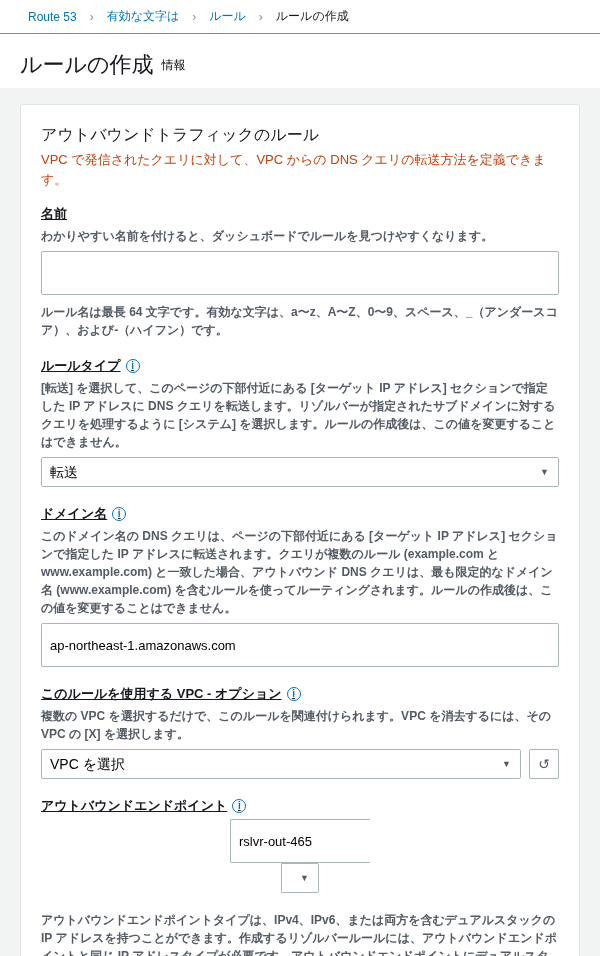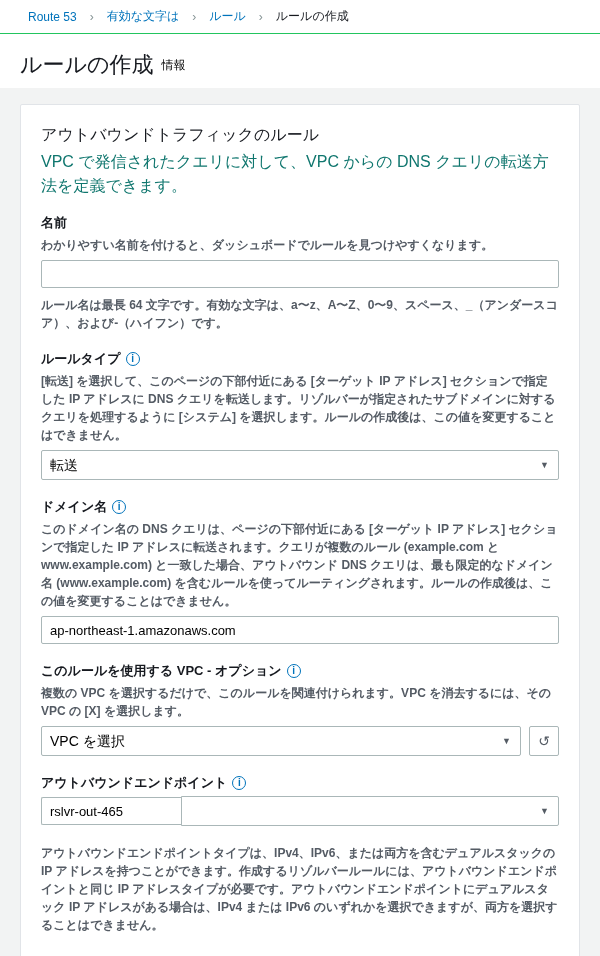--- a/index.html
+++ b/index.html
@@ -67,53 +67,54 @@
       padding: 20px;
       margin-bottom: 16px;
     }
 
     .section-title {
       font-size: 16px;
       font-weight: 400;
       margin-bottom: 4px;
     }
     .section-desc {
-      font-size: 16px;
-      color: #0f766e;
+      font-size: 13px;
+      color: #c2410c;
       margin-bottom: 16px;
       line-height: 1.5;
     }
 
     .field-label {
       font-size: 13px;
       font-weight: 600;
       margin-bottom: 4px;
       display: flex;
       align-items: center;
       gap: 5px;
+      text-decoration: underline;
     }
     .field-desc {
       font-size: 12px;
       color: #545b64;
       margin-bottom: 6px;
       line-height: 1.5;
       font-weight: bold;
     }
 
     .form-field {
       margin-bottom: 18px;
     }
 
     input[type="text"] {
       width: 100%;
       padding: 5px 8px;
       border: 1px solid #aab7b8;
       border-radius: 2px;
       font-size: 13px;
-      height: 28px;
+      height: 44px;
       outline: none;
     }
 
     .select-wrapper {
       position: relative;
       display: inline-block;
       width: 100%;
     }
     .select-wrapper select {
       width: 100%;
@@ -160,20 +161,21 @@
       font-size: 14px;
       color: #545b64;
       flex-shrink: 0;
     }
 
     
     .endpoint-row {
       display: flex;
       gap: 0;
       align-items: center;
+      flex-direction: column;
     }
     .endpoint-row input {
       border-radius: 2px 0 0 2px;
       border-right: none;
       width: 140px;
       flex-shrink: 0;
     }
     .endpoint-select-wrapper {
       position: relative;
       flex: 1;

